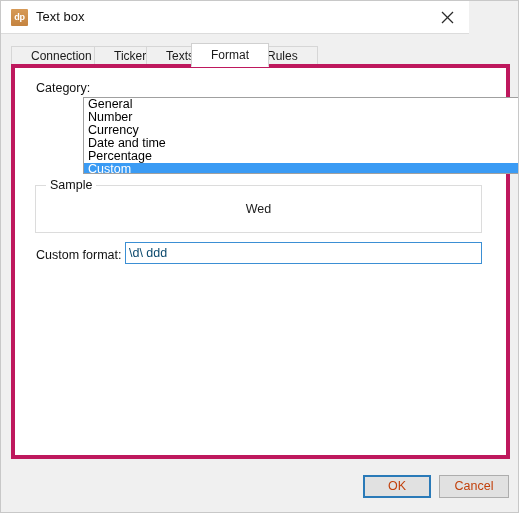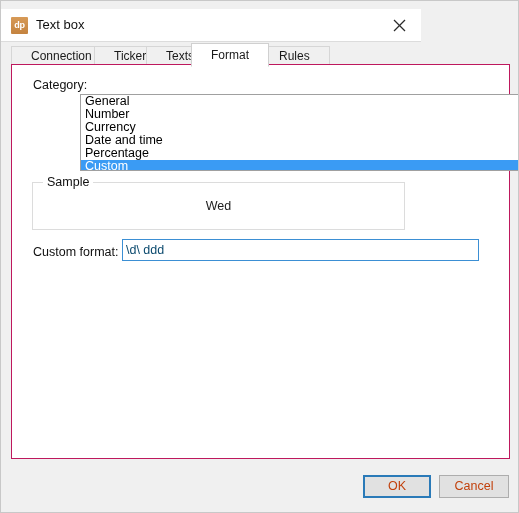--- a/index.html
+++ b/index.html
@@ -19,22 +19,22 @@
     height: 513px;
     box-sizing: border-box;
     background: #f0f0f0;
     border: 1px solid #c8c8c8;
     overflow: hidden;
   }
 
   
   .titlebar {
     position: absolute;
-    left: 0; top: 8px;
-    width: 420px;
+    left: 0; top: 0;
+    width: 468px;
     height: 33px;
     background: #ffffff;
     border-bottom: 1px solid #dcdcdc;
     box-sizing: border-box;
   }
   .app-icon {
     position: absolute;
     left: 10px; top: 8px;
     width: 17px; height: 17px;
     background: linear-gradient(180deg, #d79a57 0%, #c4833f 100%);
@@ -102,21 +102,21 @@
   }
 
   
   .tabpanel {
     position: absolute;
     left: 10px;
     top: 63px;
     width: 499px;
     height: 395px;
     background: #ffffff;
-    border: 1px solid #be185d;
+    border: 4px solid #be185d;
     box-sizing: border-box;
   }
 
   .field-label {
     position: absolute;
     font-size: 12.5px;
     color: #101010;
     white-space: nowrap;
   }
 
@@ -146,21 +146,21 @@
   .list-item.selected {
     background: #3a9bf4;
     color: #ffffff;
   }
 
   
   .groupbox {
     position: absolute;
     left: 20px;
     top: 117px;
-    width: 373px;
+    width: 447px;
     height: 48px;
     border: 1px solid #dcdcdc;
     box-sizing: border-box;
     background: transparent;
   }
   .groupbox-legend {
     position: absolute;
     left: 10px;
     top: -8px;
     background: #ffffff;
@@ -233,21 +233,21 @@
         <line x1="12" y1="1" x2="1" y2="12" stroke="#2b2b2b" stroke-width="1.2"></line>
       </svg>
     </button>
   </div>
 
   <div class="tabstrip">
     <div class="tab" id="tab0" style="left:0px;">Connection</div>
     <div class="tab" id="tab1" style="left:83px;">Ticker</div>
     <div class="tab" id="tab2" style="left:135px;">Texts</div>
     <div class="tab active" id="tab3" style="left:180px;">Format</div>
-    <div class="tab" id="tab4" style="left:248px;">Rules</div>
+    <div class="tab" id="tab4" style="left:236px;">Rules</div>
   </div>
 
   <div class="tabpanel">
 
     <div class="field-label" id="category-label">Category:</div>
 
     <div class="listbox">
       <div class="list-item">General</div>
       <div class="list-item">Number</div>
       <div class="list-item">Currency</div>

